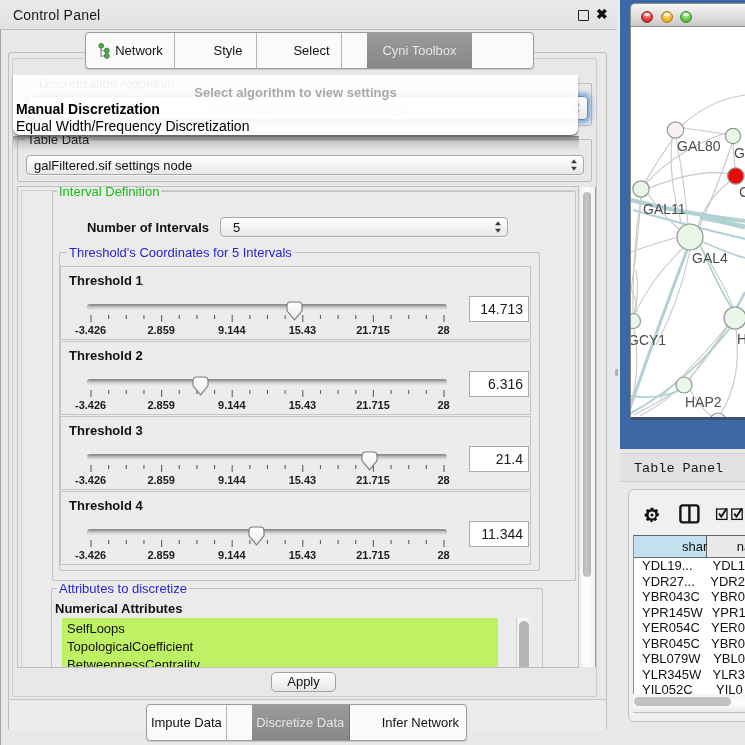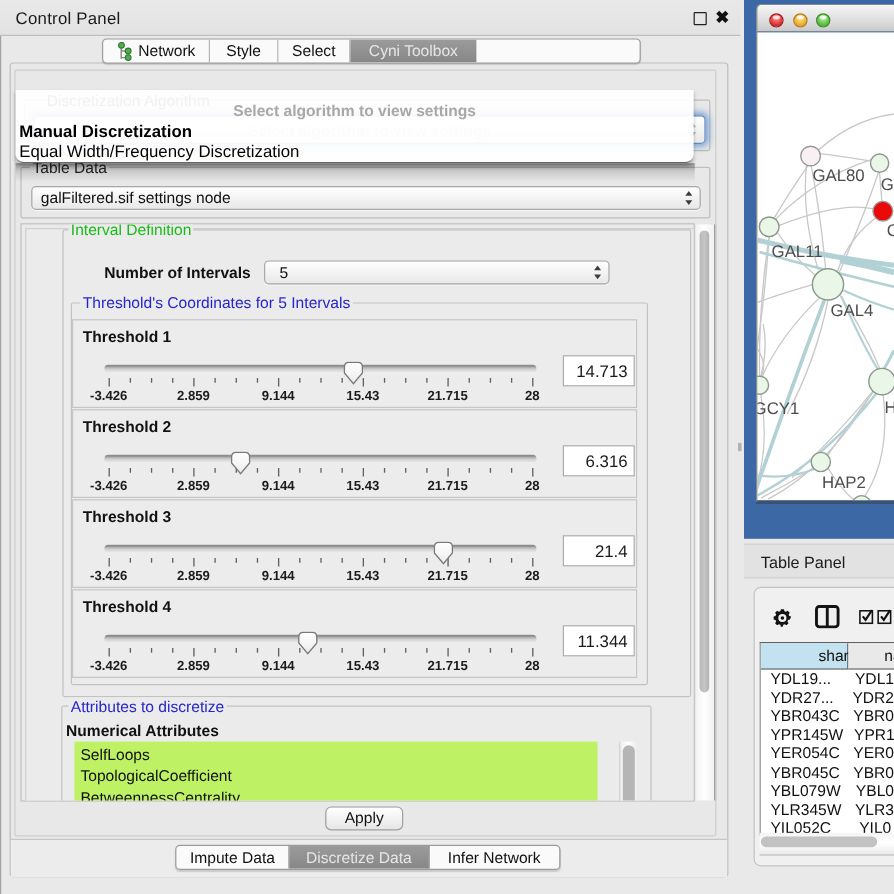--- a/index.html
+++ b/index.html
@@ -13,22 +13,22 @@
   border-bottom:1px solid #bdbdbd; }
 #titlebar .t { left:13px; top:7px; font-size:14px; letter-spacing:0.2px; color:#1a1a1a; }
 #float-ic { left:578px; top:10px; width:11px; height:11px; border:1.6px solid #222; border-radius:1px; }
 #close-ic { left:596px; top:6px; font-size:14px; font-weight:bold; color:#111; }
 
 
 #mainpanel { left:8px; top:52px; width:599px; height:679px;
   background:#e8e8e8; border:1px solid #bdbdbd; border-radius:3px; }
 
 
-.tabstrip { height:21px; background:#fafafa; border:1px solid #9c9c9c; border-radius:4px;
-  display:flex; overflow:hidden; box-shadow:0 1px 1px rgba(0,0,0,0.15); }
+.tabstrip { height:37px; background:#fafafa; border:1px solid #9c9c9c; border-radius:4px;
+  display:flex; overflow:hidden; box-shadow:0 1px 1px rgba(0,0,0,0.15);gap:25px; }
 .tabstrip .seg { font-size:13px; color:#111; display:flex; align-items:center; justify-content:center;
   border-right:1px solid #b5b5b5; white-space:nowrap; }
 .tabstrip .seg:last-child { border-right:none; }
 .tabstrip .dark { background:linear-gradient(#9b9b9b,#878787); color:#e6e6e6; border-right-color:#757575; }
 #toptabs { left:85px; top:32px; width:449px; }
 
 
 .gbox { border:1px solid #bdbdbd; border-radius:2px; }
 .gtitle { position:absolute; font-size:13px; background:transparent; padding:0 2px; }
 
@@ -58,21 +58,21 @@
   font-size:13px; color:#111; text-align:center; }
 
 
 #bluepanel { left:620px; top:0; width:125px; height:449px; background:#3c68a5; }
 #netwin-title { left:630px; top:3px; width:115px; height:24px;
   background:linear-gradient(#f7f7f7,#d9d9d9 70%,#c9c9c9); border:1px solid #8f8f8f; border-radius:5px 0 0 0; border-right:none; }
 .light { position:absolute; top:11px; width:12px; height:12px; border-radius:50%; }
 #netcanvas { left:631px; top:27px; width:114px; height:390px; background:#ffffff; overflow:hidden; }
 #netshadow { left:630px; top:417px; width:115px; height:3px; background:#3d4d68; opacity:0.85; }
 
-#tpbar { left:620px; top:453px; width:125px; height:29px; background:#e2e2e2; border-top:1px solid #cfcfcf; border-bottom:1px solid #cfcfcf;}
+#tpbar { left:620px; top:453px; width:125px; height:29px; background:#e2e2e2; border-top:1px solid #cfcfcf; border-bottom:1px solid #cfcfcf;font-family:Liberation Mono, monospace;}
 #tablebox { left:628px; top:489px; width:125px; height:233px; background:#f0f0f0; border:1px solid #c3c3c3; border-radius:6px; }
 </style>
 </head>
 <body>
 
 <div class="abs" id="titlebar">
     <div class="abs t">Control Panel</div>
   </div>
 <div class="abs" id="float-ic"></div>
 <div class="abs" id="close-ic">✖</div>

